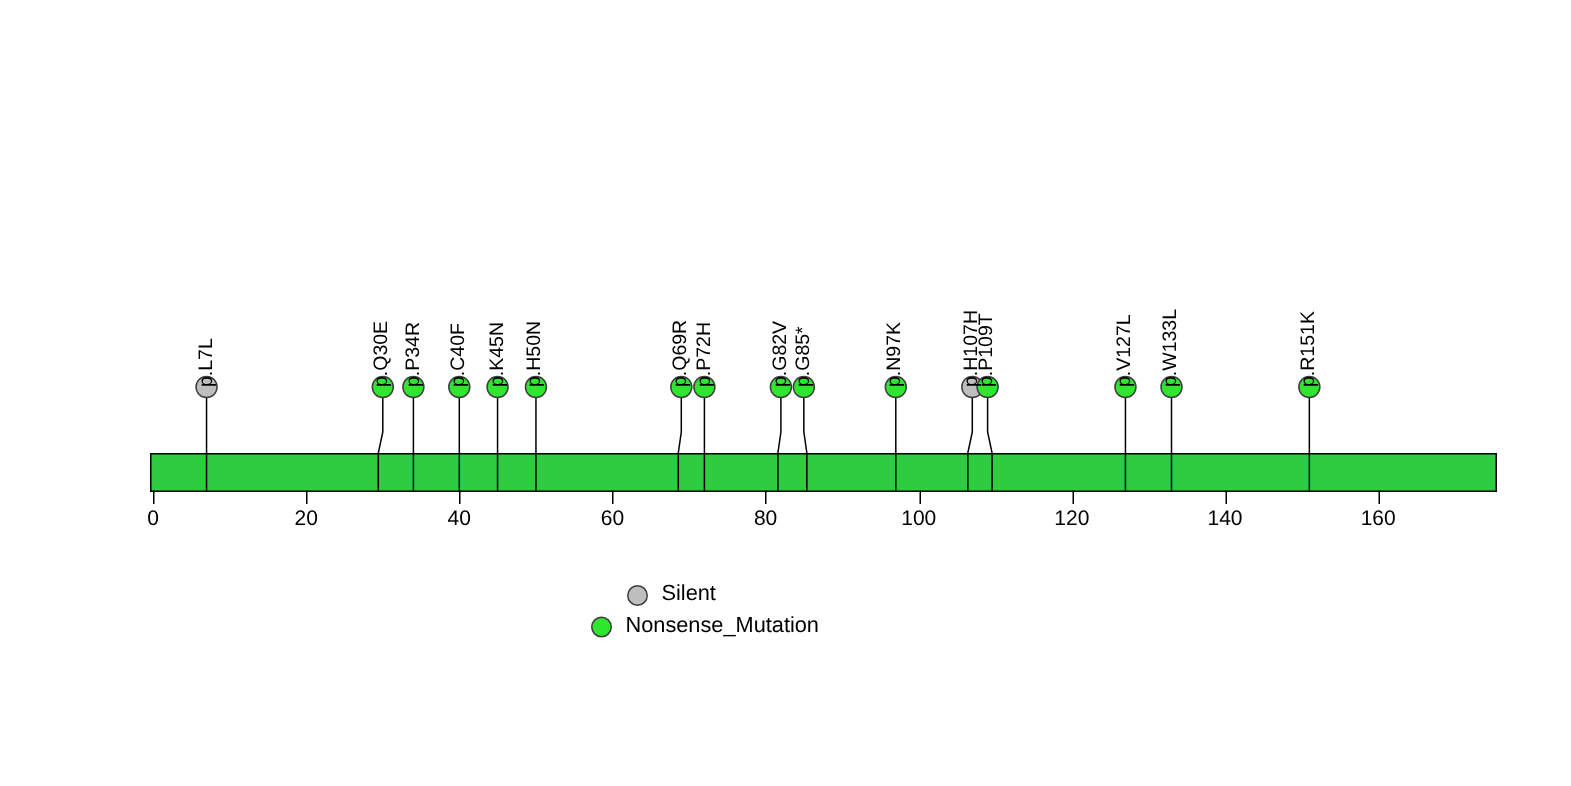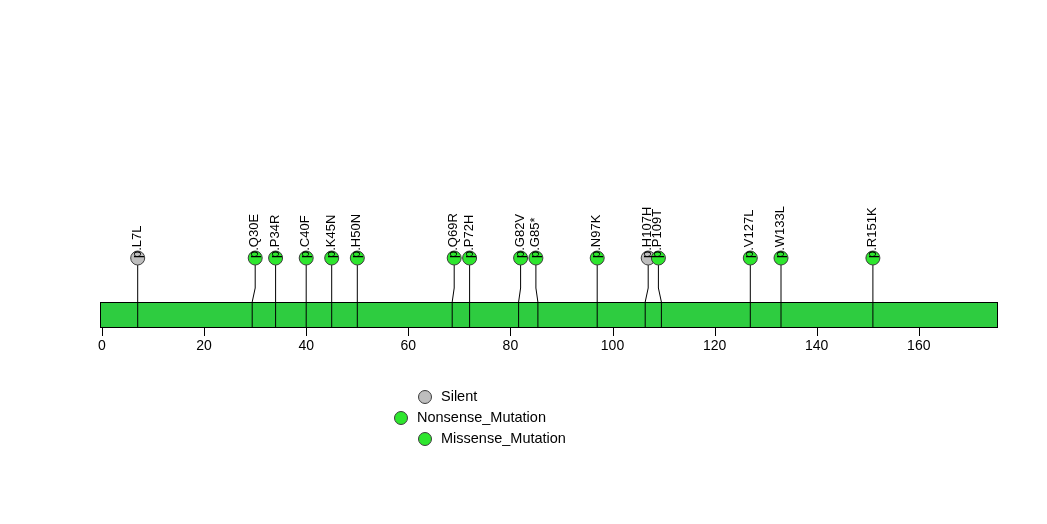--- a/index.html
+++ b/index.html
@@ -111,16 +111,13 @@
       <circle cx="750.3" cy="258" r="7" fill="#2EE62E" stroke="#3d3d3d" stroke-width="1"></circle>
       <circle cx="781.0" cy="258" r="7" fill="#2EE62E" stroke="#3d3d3d" stroke-width="1"></circle>
       <circle cx="872.9" cy="258" r="7" fill="#2EE62E" stroke="#3d3d3d" stroke-width="1"></circle>
     </svg>
 <div class="axis-tick-label" style="left: 102px; top: 338px;">0</div><div class="axis-tick-label" style="left: 204.1px; top: 338px;">20</div><div class="axis-tick-label" style="left: 306.2px; top: 338px;">40</div><div class="axis-tick-label" style="left: 408.3px; top: 338px;">60</div><div class="axis-tick-label" style="left: 510.4px; top: 338px;">80</div><div class="axis-tick-label" style="left: 612.5px; top: 338px;">100</div><div class="axis-tick-label" style="left: 714.6px; top: 338px;">120</div><div class="axis-tick-label" style="left: 816.7px; top: 338px;">140</div><div class="axis-tick-label" style="left: 918.8px; top: 338px;">160</div><div class="lolli-label" style="left: 142.735px; top: 245px;">p.L7L</div><div class="lolli-label" style="left: 260.15px; top: 245px;">p.Q30E</div><div class="lolli-label" style="left: 280.57px; top: 245px;">p.P34R</div><div class="lolli-label" style="left: 311.2px; top: 245px;">p.C40F</div><div class="lolli-label" style="left: 336.725px; top: 245px;">p.K45N</div><div class="lolli-label" style="left: 362.25px; top: 245px;">p.H50N</div><div class="lolli-label" style="left: 459.245px; top: 245px;">p.Q69R</div><div class="lolli-label" style="left: 474.56px; top: 245px;">p.P72H</div><div class="lolli-label" style="left: 525.61px; top: 245px;">p.G82V</div><div class="lolli-label" style="left: 540.925px; top: 245px;">p.G85*</div><div class="lolli-label" style="left: 602.185px; top: 245px;">p.N97K</div><div class="lolli-label" style="left: 653.235px; top: 245px;">p.H107H</div><div class="lolli-label" style="left: 663.445px; top: 245px;">p.P109T</div><div class="lolli-label" style="left: 755.335px; top: 245px;">p.V127L</div><div class="lolli-label" style="left: 785.965px; top: 245px;">p.W133L</div><div class="lolli-label" style="left: 877.855px; top: 245px;">p.R151K</div><div class="legend-row" style="left: 418px; top: 389px;">
       <span class="legend-swatch" style="background: rgb(190, 190, 190);"></span>
       <span class="legend-text">Silent</span>
     </div><div class="legend-row" style="left: 394px; top: 410px;">
       <span class="legend-swatch" style="background: rgb(46, 230, 46);"></span>
       <span class="legend-text">Nonsense_Mutation</span>
-    </div><div class="legend-row" style="left: 418px; top: 431px;">
-      <span class="legend-swatch" style="background: rgb(46, 230, 46);"></span>
-      <span class="legend-text">Missense_Mutation</span>
     </div></div>
 
 </body></html>

